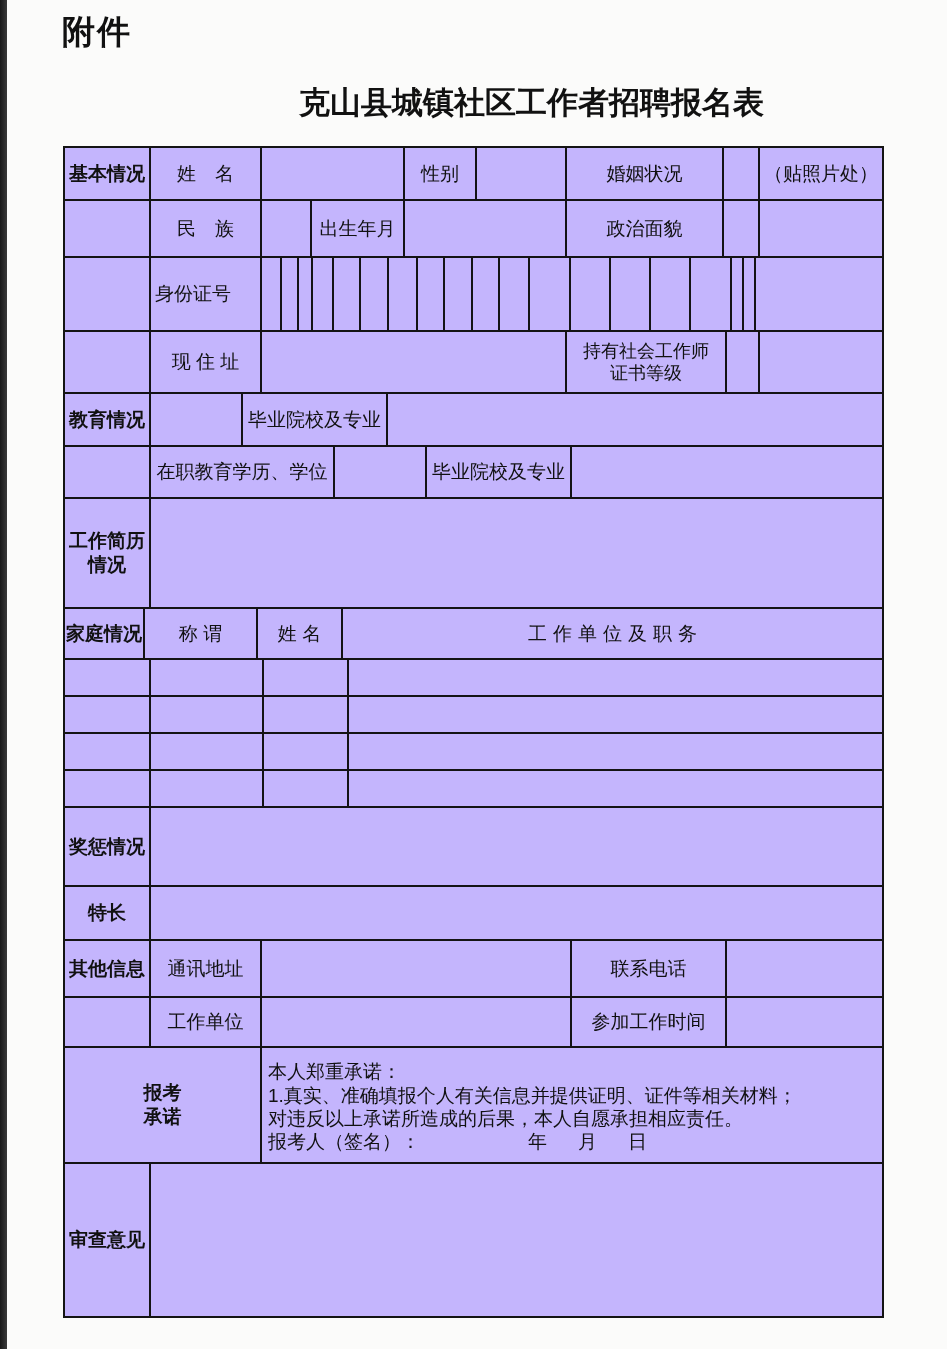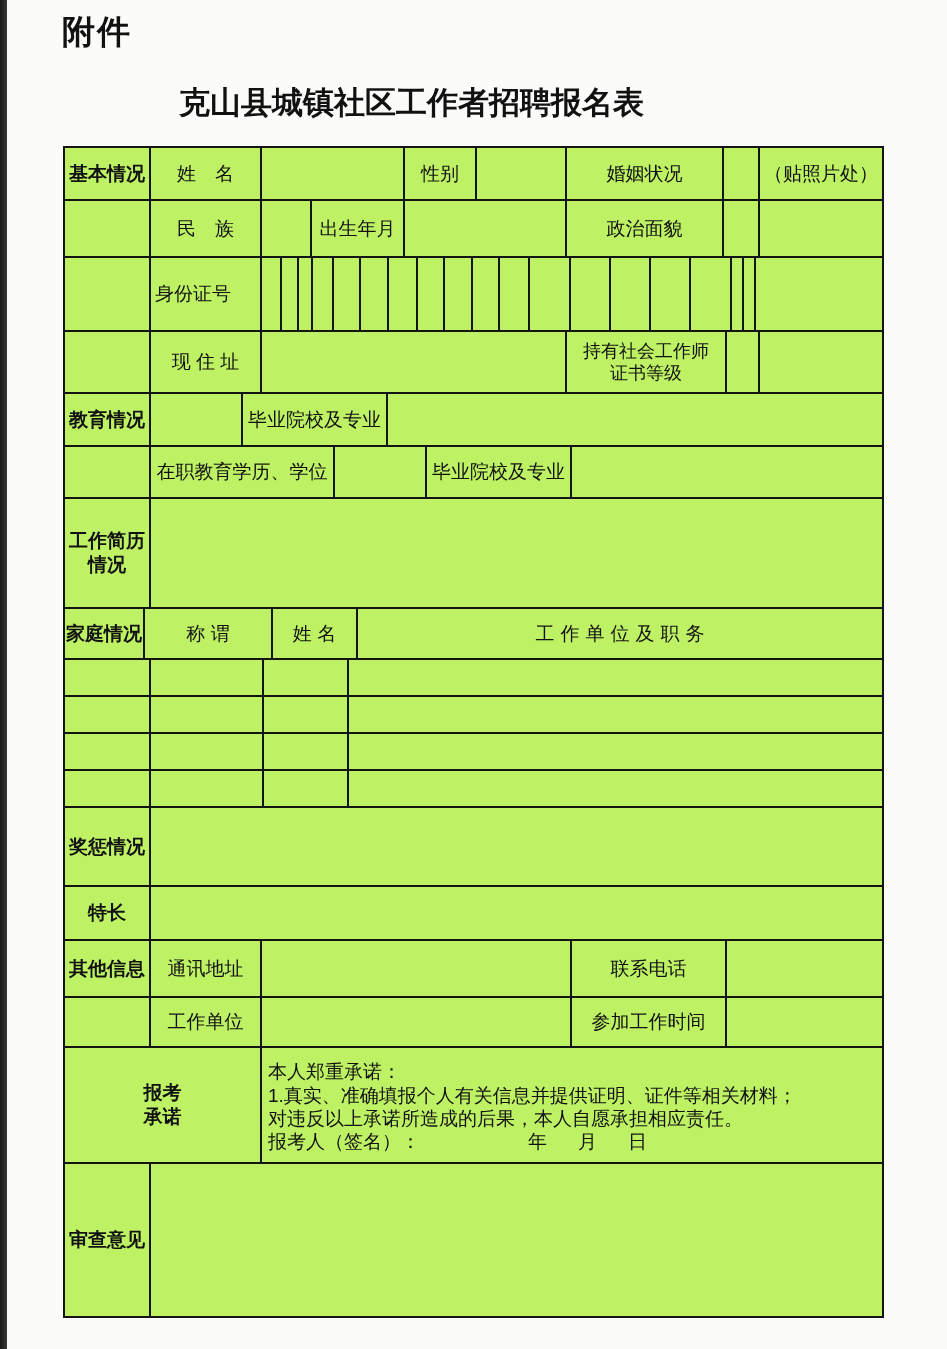--- a/index.html
+++ b/index.html
@@ -13,26 +13,26 @@
   .scan-edge {
     position:absolute; left:0; top:0; width:7px; height:1349px;
     background:linear-gradient(to right,#181818,#3a3a3a);
   }
   .attachment {
     position:absolute; left:62px; top:10px;
     font-size:33px; font-weight:700; letter-spacing:2px;
   }
   .title {
     position:absolute; left:63px; top:82px; width:821px;
-    padding-left:116px; text-align:left;
+    padding-left:116px; text-align:center;
     font-size:31px; font-weight:700;
   }
   .form-table {
     position:absolute; left:63px; top:146px; width:821px;
-    border:2px solid #141414; background:#bef264;
+    border:2px solid #141414; background:#c4b5fd;
   }
   .row { display:flex; border-bottom:2px solid #141414; }
   .row.last { border-bottom:none; }
   .cell {
     border-right:2px solid #141414;
     display:flex; align-items:center; justify-content:center;
     font-size:19px; line-height:1.25; text-align:center;
     white-space:pre-line; overflow:hidden; flex-shrink:0;
   }
   .cell:last-child { border-right:none; }
@@ -115,21 +115,21 @@
   </div>
 
   <div class="row" style="height:110px">
     <div class="cell sec" style="width:86px">工作简历
 情况</div>
     <div class="cell fill"></div>
   </div>
 
   <div class="row" style="height:51px">
     <div class="cell sec" style="width:80px">家庭情况</div>
-    <div class="cell" style="width:128px">称 谓</div>
+    <div class="cell" style="width:113px">称 谓</div>
     <div class="cell" style="width:85px">姓 名</div>
     <div class="cell fill ls1">工作单位及职务</div>
   </div>
 
   <div>
       <div class="row" style="height: 37px;">
         <div class="cell" style="width: 86px;"></div>
         <div class="cell" style="width: 113px;"></div>
         <div class="cell" style="width: 85px;"></div>
         <div class="cell fill"></div>

